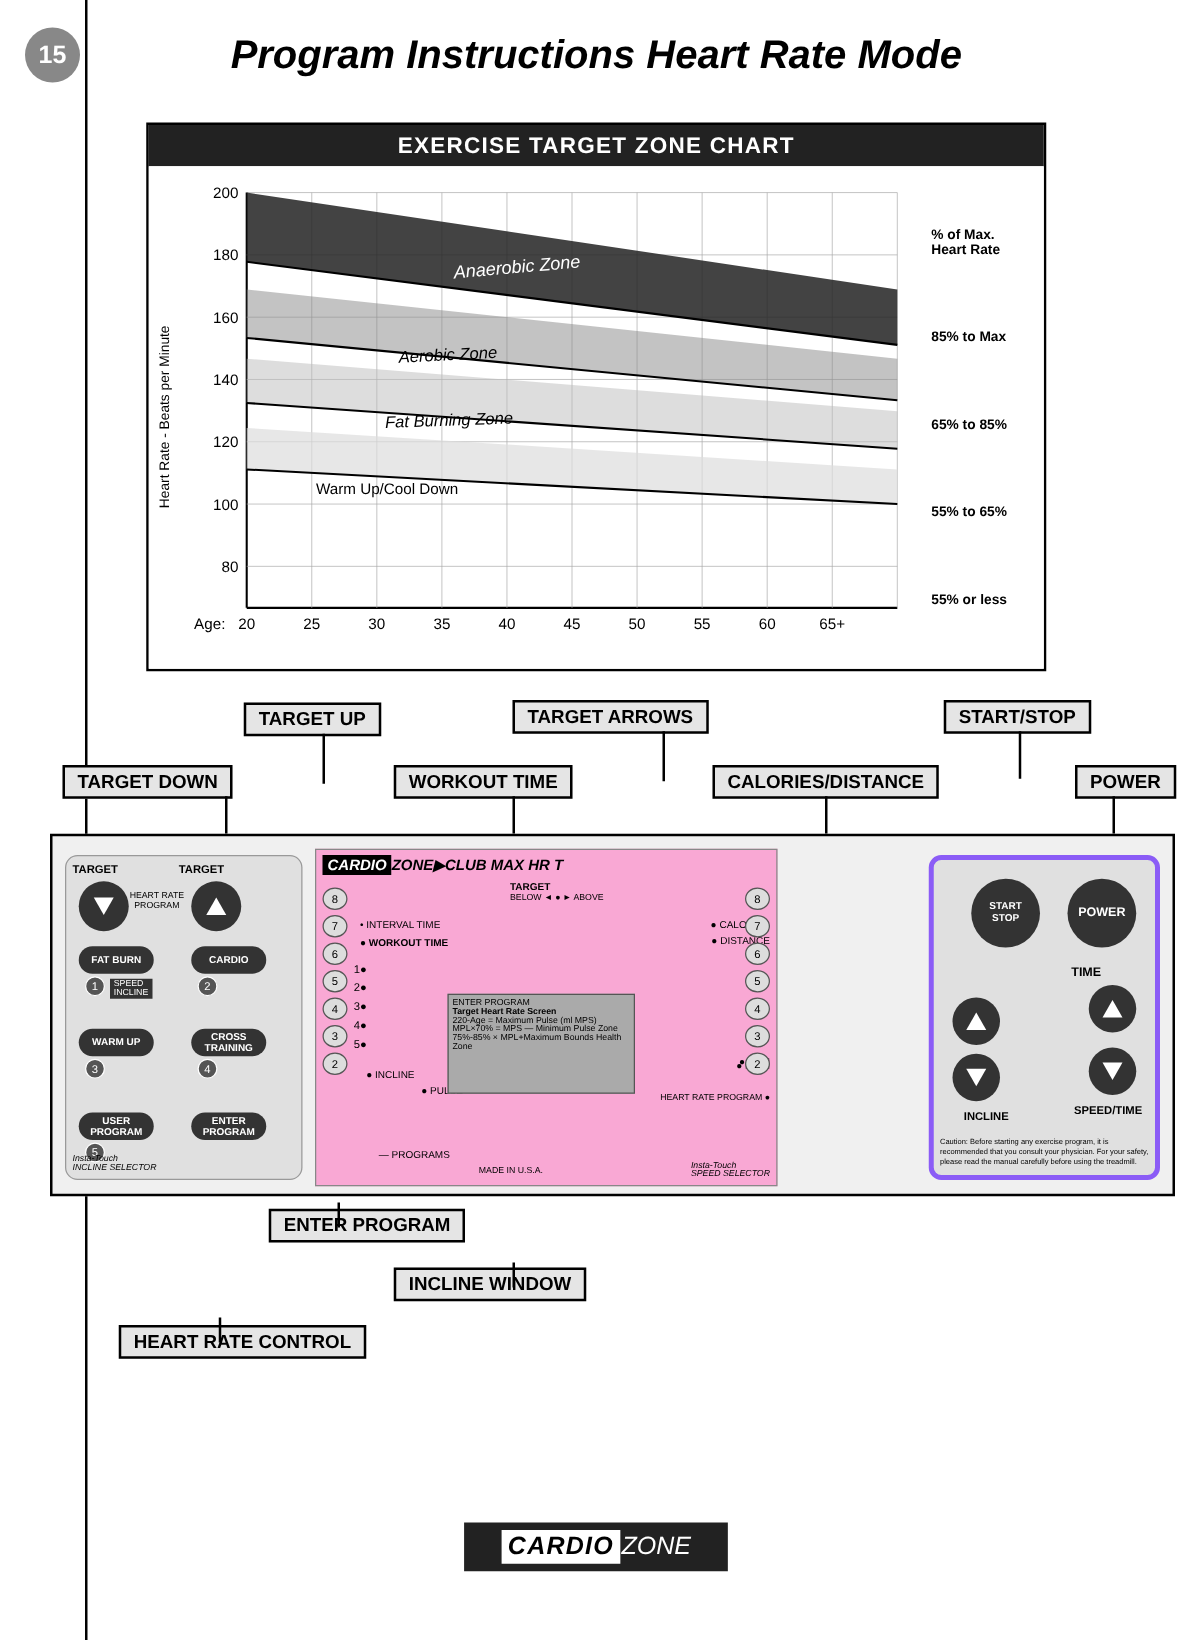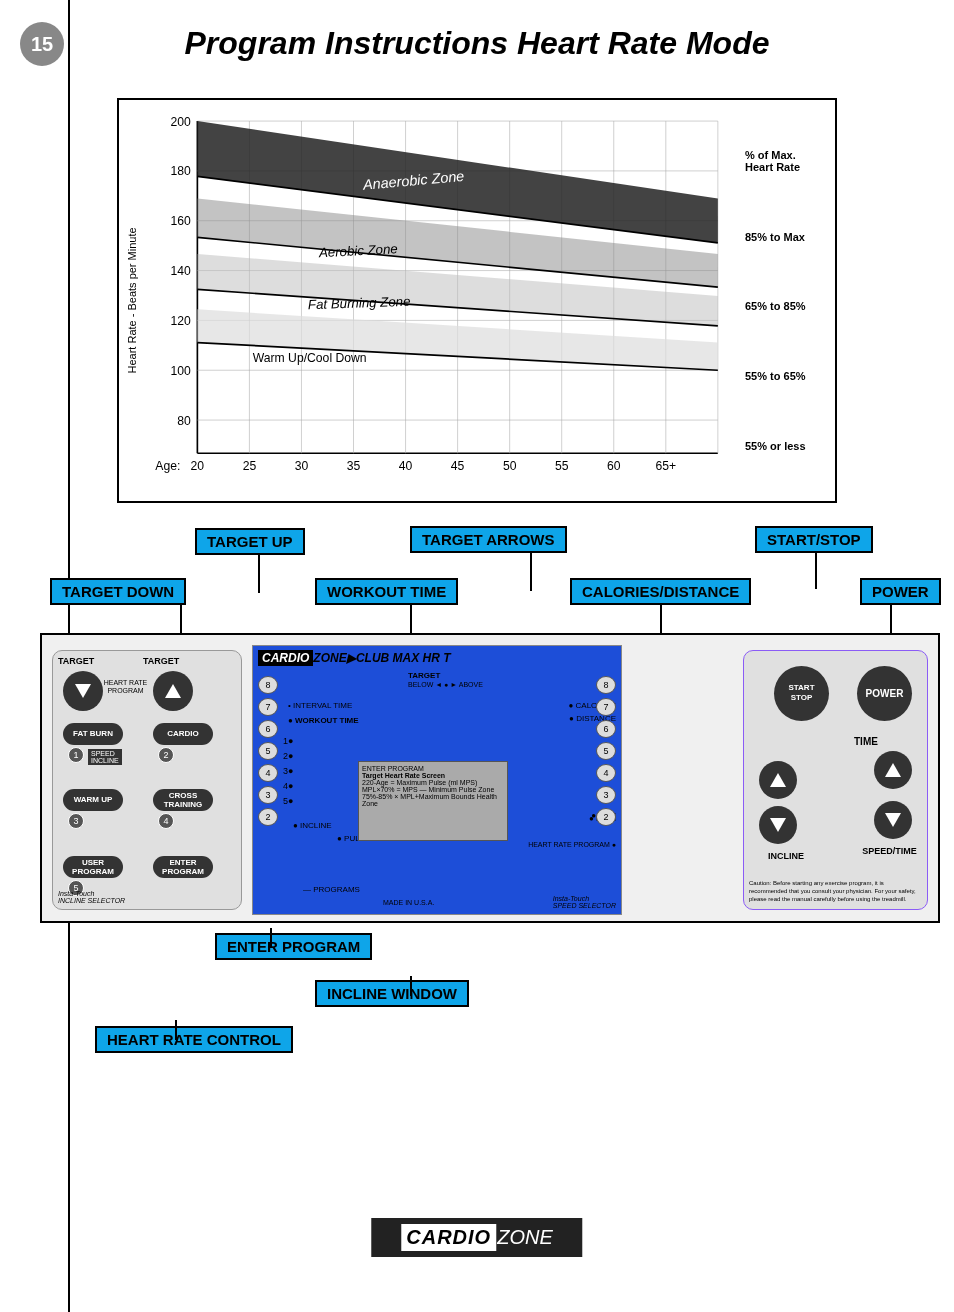--- a/index.html
+++ b/index.html
@@ -135,21 +135,21 @@
       width: 900px;
       margin: 0 auto;
     }
 
     .callout-box {
       position: absolute;
       border: 2px solid #000;
       padding: 3px 10px;
       font-size: 15px;
       font-weight: bold;
-      background: #0ea5e9;
+      background: #e5e5e5;
       white-space: nowrap;
     }
 
     
     .console-wrapper {
       position: relative;
       width: 900px;
       height: 290px;
       border: 2px solid #000;
       background: #f0f0f0;
@@ -221,20 +221,21 @@
 
 <div class="page-container">
 
   <div class="left-line"></div>
 
   <div class="page-number">15</div>
 
   <h1 class="page-title">Program Instructions Heart Rate Mode</h1>
 
   <div class="chart-container">
+    <div class="chart-title-bar">EXERCISE TARGET ZONE CHART</div>
     <div class="chart-body">
       <div class="chart-y-label">Heart Rate - Beats per Minute</div>
       <div class="chart-inner">
         <svg class="chart-svg-area" viewBox="0 0 540 340" xmlns="http://www.w3.org/2000/svg">
 
           <line x1="50" y1="10" x2="50" y2="310" stroke="#000" stroke-width="1.5"></line>
 
           <line x1="50" y1="310" x2="520" y2="310" stroke="#000" stroke-width="1.5"></line>
 
           <line x1="50" y1="10" x2="520" y2="10" stroke="#aaa" stroke-width="0.5"></line>
@@ -370,21 +371,21 @@
 
         <div class="oval-btn" style="width:60px;height:22px;left:10px;top:205px;font-size:8px;">USER<br>PROGRAM</div>
 
         <div style="position:absolute;left:15px;top:229px;font-size:9px;border:1px solid #fff;border-radius:50%;width:16px;height:16px;display:flex;align-items:center;justify-content:center;color:#fff;background:#555;">5</div>
 
         <div class="oval-btn" style="width:60px;height:22px;left:100px;top:205px;font-size:8px;">ENTER<br>PROGRAM</div>
 
         <div style="position:absolute;bottom:5px;left:5px;font-size:7px;font-style:italic;">Insta-Touch<br>INCLINE SELECTOR</div>
       </div>
 
-      <div style="position:absolute; left:210px; top:10px; width:370px; height:270px; background:#1d4ed8; border:1px solid #888;">
+      <div style="position:absolute; left:210px; top:10px; width:370px; height:270px; background:#f9a8d4; border:1px solid #888;">
 
         <div style="position:absolute; top:5px; left:5px; font-size:12px; font-weight:900; font-style:italic;">
           <span style="background:#000;color:#fff;padding:1px 4px;font-style:italic;">CARDIO</span><span style="font-style:italic;">ZONE</span>▶<span style="font-style:italic;font-weight:bold;">CLUB MAX HR T</span>
         </div>
 
         <div style="position:absolute;top:25px;left:155px;font-size:8px;font-weight:bold;">TARGET</div>
         <div style="position:absolute;top:35px;left:155px;font-size:7px;">BELOW ◄ ● ► ABOVE</div>
 
         <div class="number-col" style="left:5px;top:30px;">
           <div class="number-item">8</div>
@@ -434,21 +435,21 @@
           <div class="number-item">2</div>
         </div>
 
         <div style="position:absolute;bottom:20px;left:50px;font-size:8px;">— PROGRAMS</div>
 
         <div style="position:absolute;bottom:8px;left:130px;font-size:7px;">MADE IN U.S.A.</div>
 
         <div style="position:absolute;bottom:5px;right:5px;font-size:7px;font-style:italic;">Insta-Touch<br>SPEED SELECTOR</div>
       </div>
 
-      <div style="position:absolute; right:10px; top:15px; width:185px; height:260px; background:#e0e0e0; border:1px solid #8b5cf6; border-radius:10px;">
+      <div style="position:absolute; right:10px; top:15px; width:185px; height:260px; background:#e0e0e0; border:4px solid #8b5cf6; border-radius:10px;">
 
         <div class="round-btn" style="width:55px;height:55px;left:30px;top:15px;">
           <div style="font-size:8px;text-align:center;line-height:1.3;">START<br>STOP</div>
         </div>
 
         <div class="round-btn" style="width:55px;height:55px;right:15px;top:15px;">
           <div style="font-size:10px;text-align:center;">POWER</div>
         </div>
 
         <div style="position:absolute;left:110px;top:85px;font-size:10px;font-weight:bold;">TIME</div>

